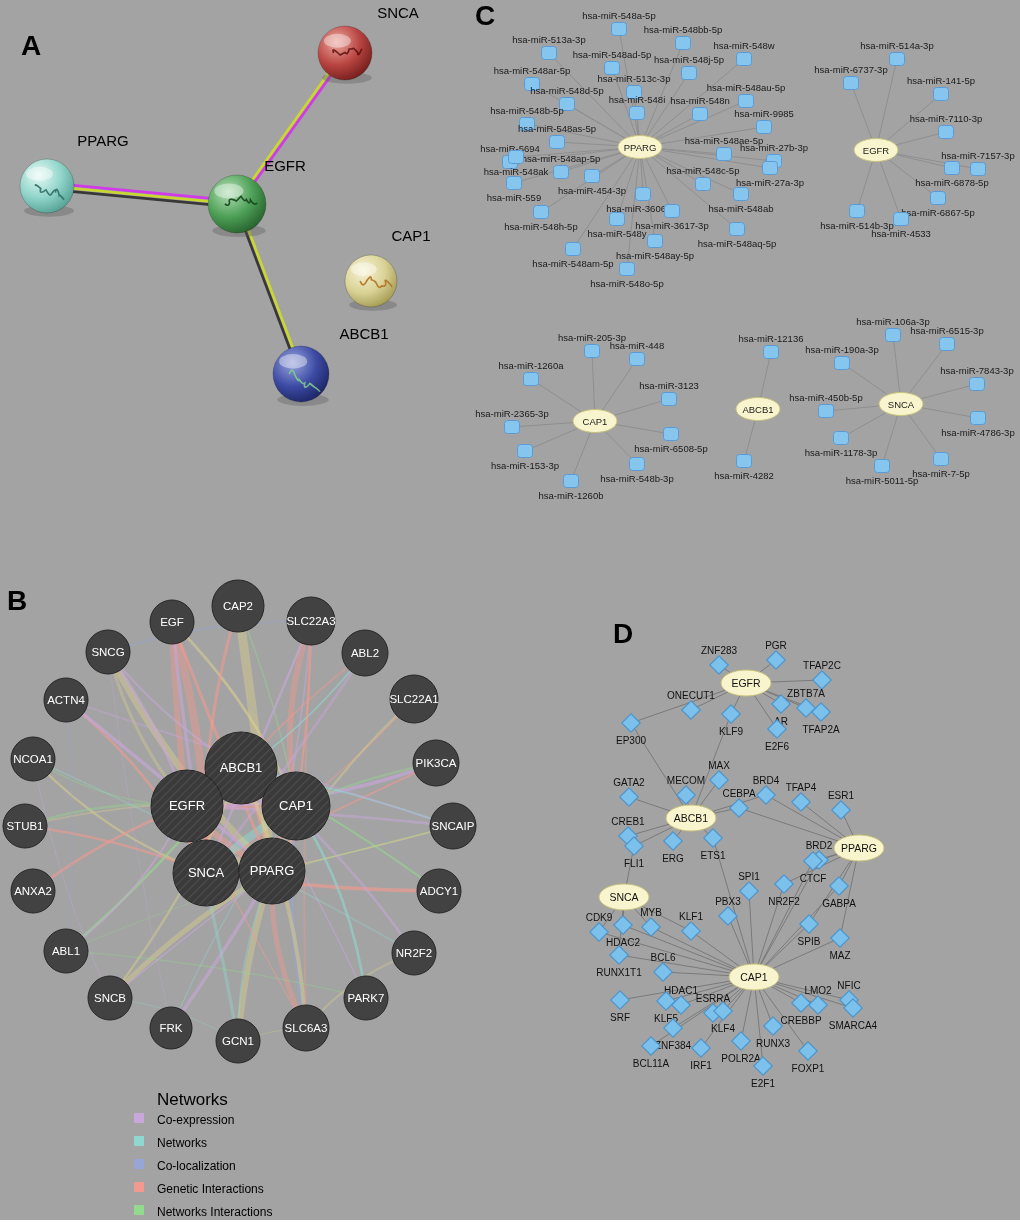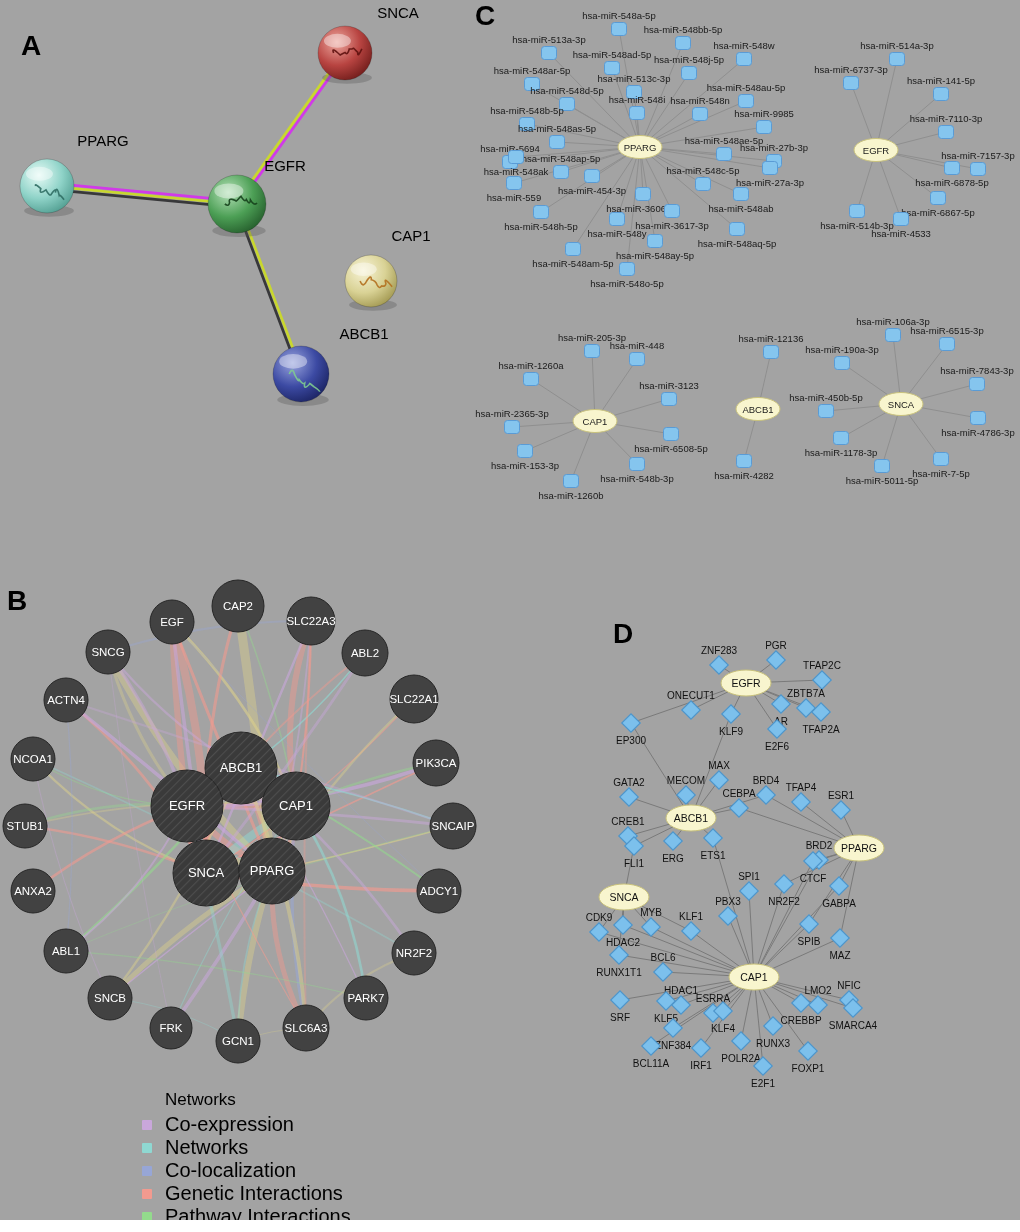--- a/index.html
+++ b/index.html
@@ -1,23 +1,23 @@
 <!DOCTYPE html>
 <html><head>
 <meta charset="utf-8">
 <style>
   html,body{margin:0;padding:0;background:#fff;}
   .canvas{position:relative;width:1020px;height:1220px;background:#a3a3a3;
           font-family:"Liberation Sans",sans-serif;overflow:hidden;}
   #net{position:absolute;left:0;top:0;}
   #net text{font-family:"Liberation Sans",sans-serif;}
   .panel-letter{position:absolute;font-size:28px;font-weight:700;color:#000;line-height:1;}
-  .legend{position:absolute;left:142px;top:1090px;color:#000;}
+  .legend{position:absolute;left:134px;top:1090px;color:#000;}
   .legend-title{font-size:17px;margin-left:23px;margin-bottom:3px;}
-  .legend-item{display:flex;align-items:center;height:23px;font-size:20px;}
+  .legend-item{display:flex;align-items:flex-start;height:23px;font-size:12px;}
   .legend-swatch{display:inline-block;width:10px;height:10px;margin-right:13px;border-radius:1px;}
 </style>
 </head>
 <body>
 
 <div class="canvas">
   <svg id="net" width="1020" height="1232" viewBox="0 0 1020 1232">
       <defs>
         <radialGradient id="grad-SNCA" cx="35%" cy="30%" r="78%">
           <stop offset="0%" stop-color="#eda79e"></stop>
@@ -951,17 +951,17 @@
         <div class="legend-item">
           <span class="legend-swatch" style="background: rgb(151, 166, 214);"></span>
           <span>Co-localization</span>
         </div>
         <div class="legend-item">
           <span class="legend-swatch" style="background: rgb(242, 154, 143);"></span>
           <span>Genetic Interactions</span>
         </div>
         <div class="legend-item">
           <span class="legend-swatch" style="background: rgb(147, 219, 140);"></span>
-          <span>Pathway Interactions</span>
+          <span>Networks Interactions</span>
         </div>
       </div>
   </div>
 </div>
 
 </body></html>

